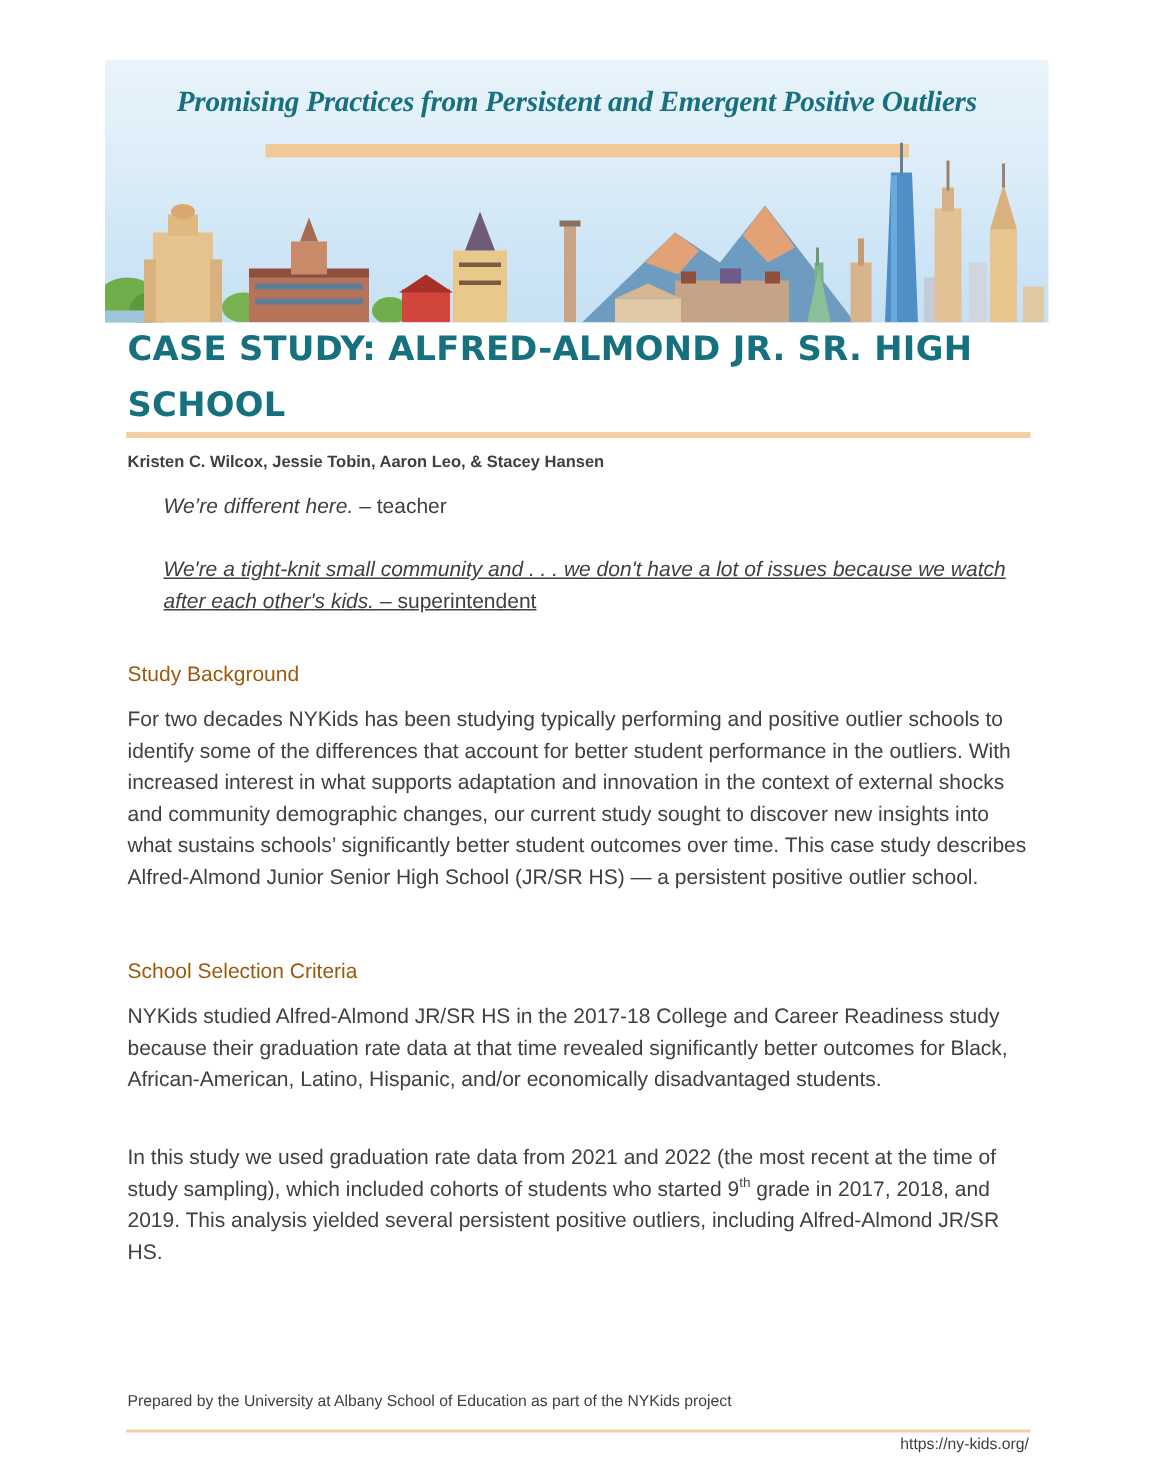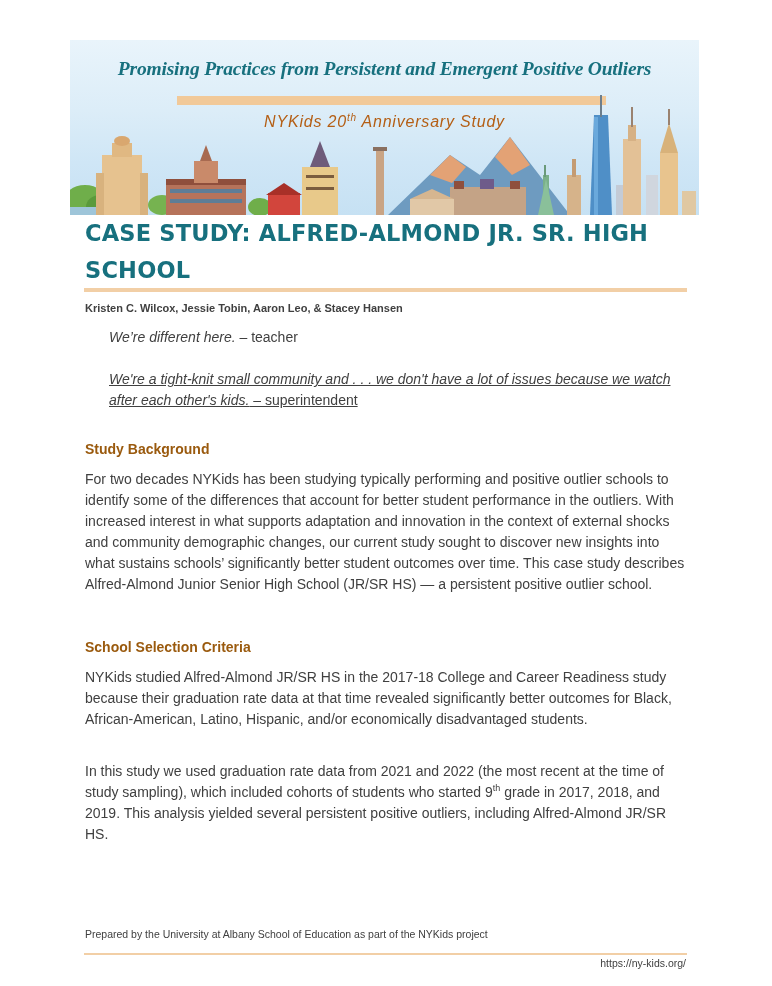--- a/index.html
+++ b/index.html
@@ -18,35 +18,34 @@
   .title { position: absolute; left: 85px; top: 215px; width: 610px; font-family: "DejaVu Sans", sans-serif; font-weight: bold;
     font-size: 22.5px; line-height: 37px; color: #17707e; letter-spacing: 0.2px; }
   .title-rule { position: absolute; left: 84px; top: 288px; width: 603px; height: 4px; background: #f2cfa6; }
   .authors { position: absolute; left: 85px; top: 302px; font-family: "Liberation Sans", sans-serif; font-weight: bold; font-size: 11px; color: #404040; }
 
   .quote { position: absolute; left: 109px; font-size: 14px; line-height: 21px; color: #404040; width: 590px; }
   .quote i { font-style: italic; }
   .q1 { top: 327px; }
   .q2 { top: 369px; text-decoration: underline; }
 
-  .h2 { position: absolute; left: 85px; font-weight: bold; font-size: 14px; color: #9a5a0e; }
+  .h2 { position: absolute; left: 85px; font-weight: normal; font-size: 14px; color: #9a5a0e; }
   .p { position: absolute; left: 85px; width: 605px; font-size: 14px; line-height: 21px; color: #404040; margin: 0; }
   .p sup { font-size: 9px; line-height: 0; }
 
   .footer-rule { position: absolute; left: 84px; top: 953px; width: 603px; height: 2px; background: #f2cfa6; }
   .footer-left { position: absolute; left: 85px; top: 928px; font-size: 10.5px; line-height: 13px; color: #404040; }
   .footer-right { position: absolute; right: 86px; top: 957px; font-size: 10.5px; line-height: 13px; color: #404040; }
 </style>
 </head>
 <body>
 
 <div class="banner">
   <div class="banner-title">Promising Practices from Persistent and Emergent Positive Outliers</div>
   <div class="banner-bar"></div>
-  <div class="banner-sub"><span>NYKids 20</span><sup>th</sup><span> Anniversary Study</span></div>
   <svg class="skyline" viewBox="0 0 629 120" preserveAspectRatio="none">
 
     <ellipse cx="15" cy="108" rx="22" ry="18" fill="#6fae4a"></ellipse>
     <ellipse cx="30" cy="112" rx="14" ry="12" fill="#5a9a3c"></ellipse>
     <rect x="0" y="112" width="55" height="8" fill="#9ec5d9"></rect>
 
     <rect x="32" y="60" width="40" height="60" fill="#e6c28f"></rect>
     <rect x="42" y="48" width="20" height="14" fill="#e0b882"></rect>
     <ellipse cx="52" cy="46" rx="8" ry="5" fill="#d9a76f"></ellipse>
     <rect x="26" y="78" width="8" height="42" fill="#d8b27e"></rect>

